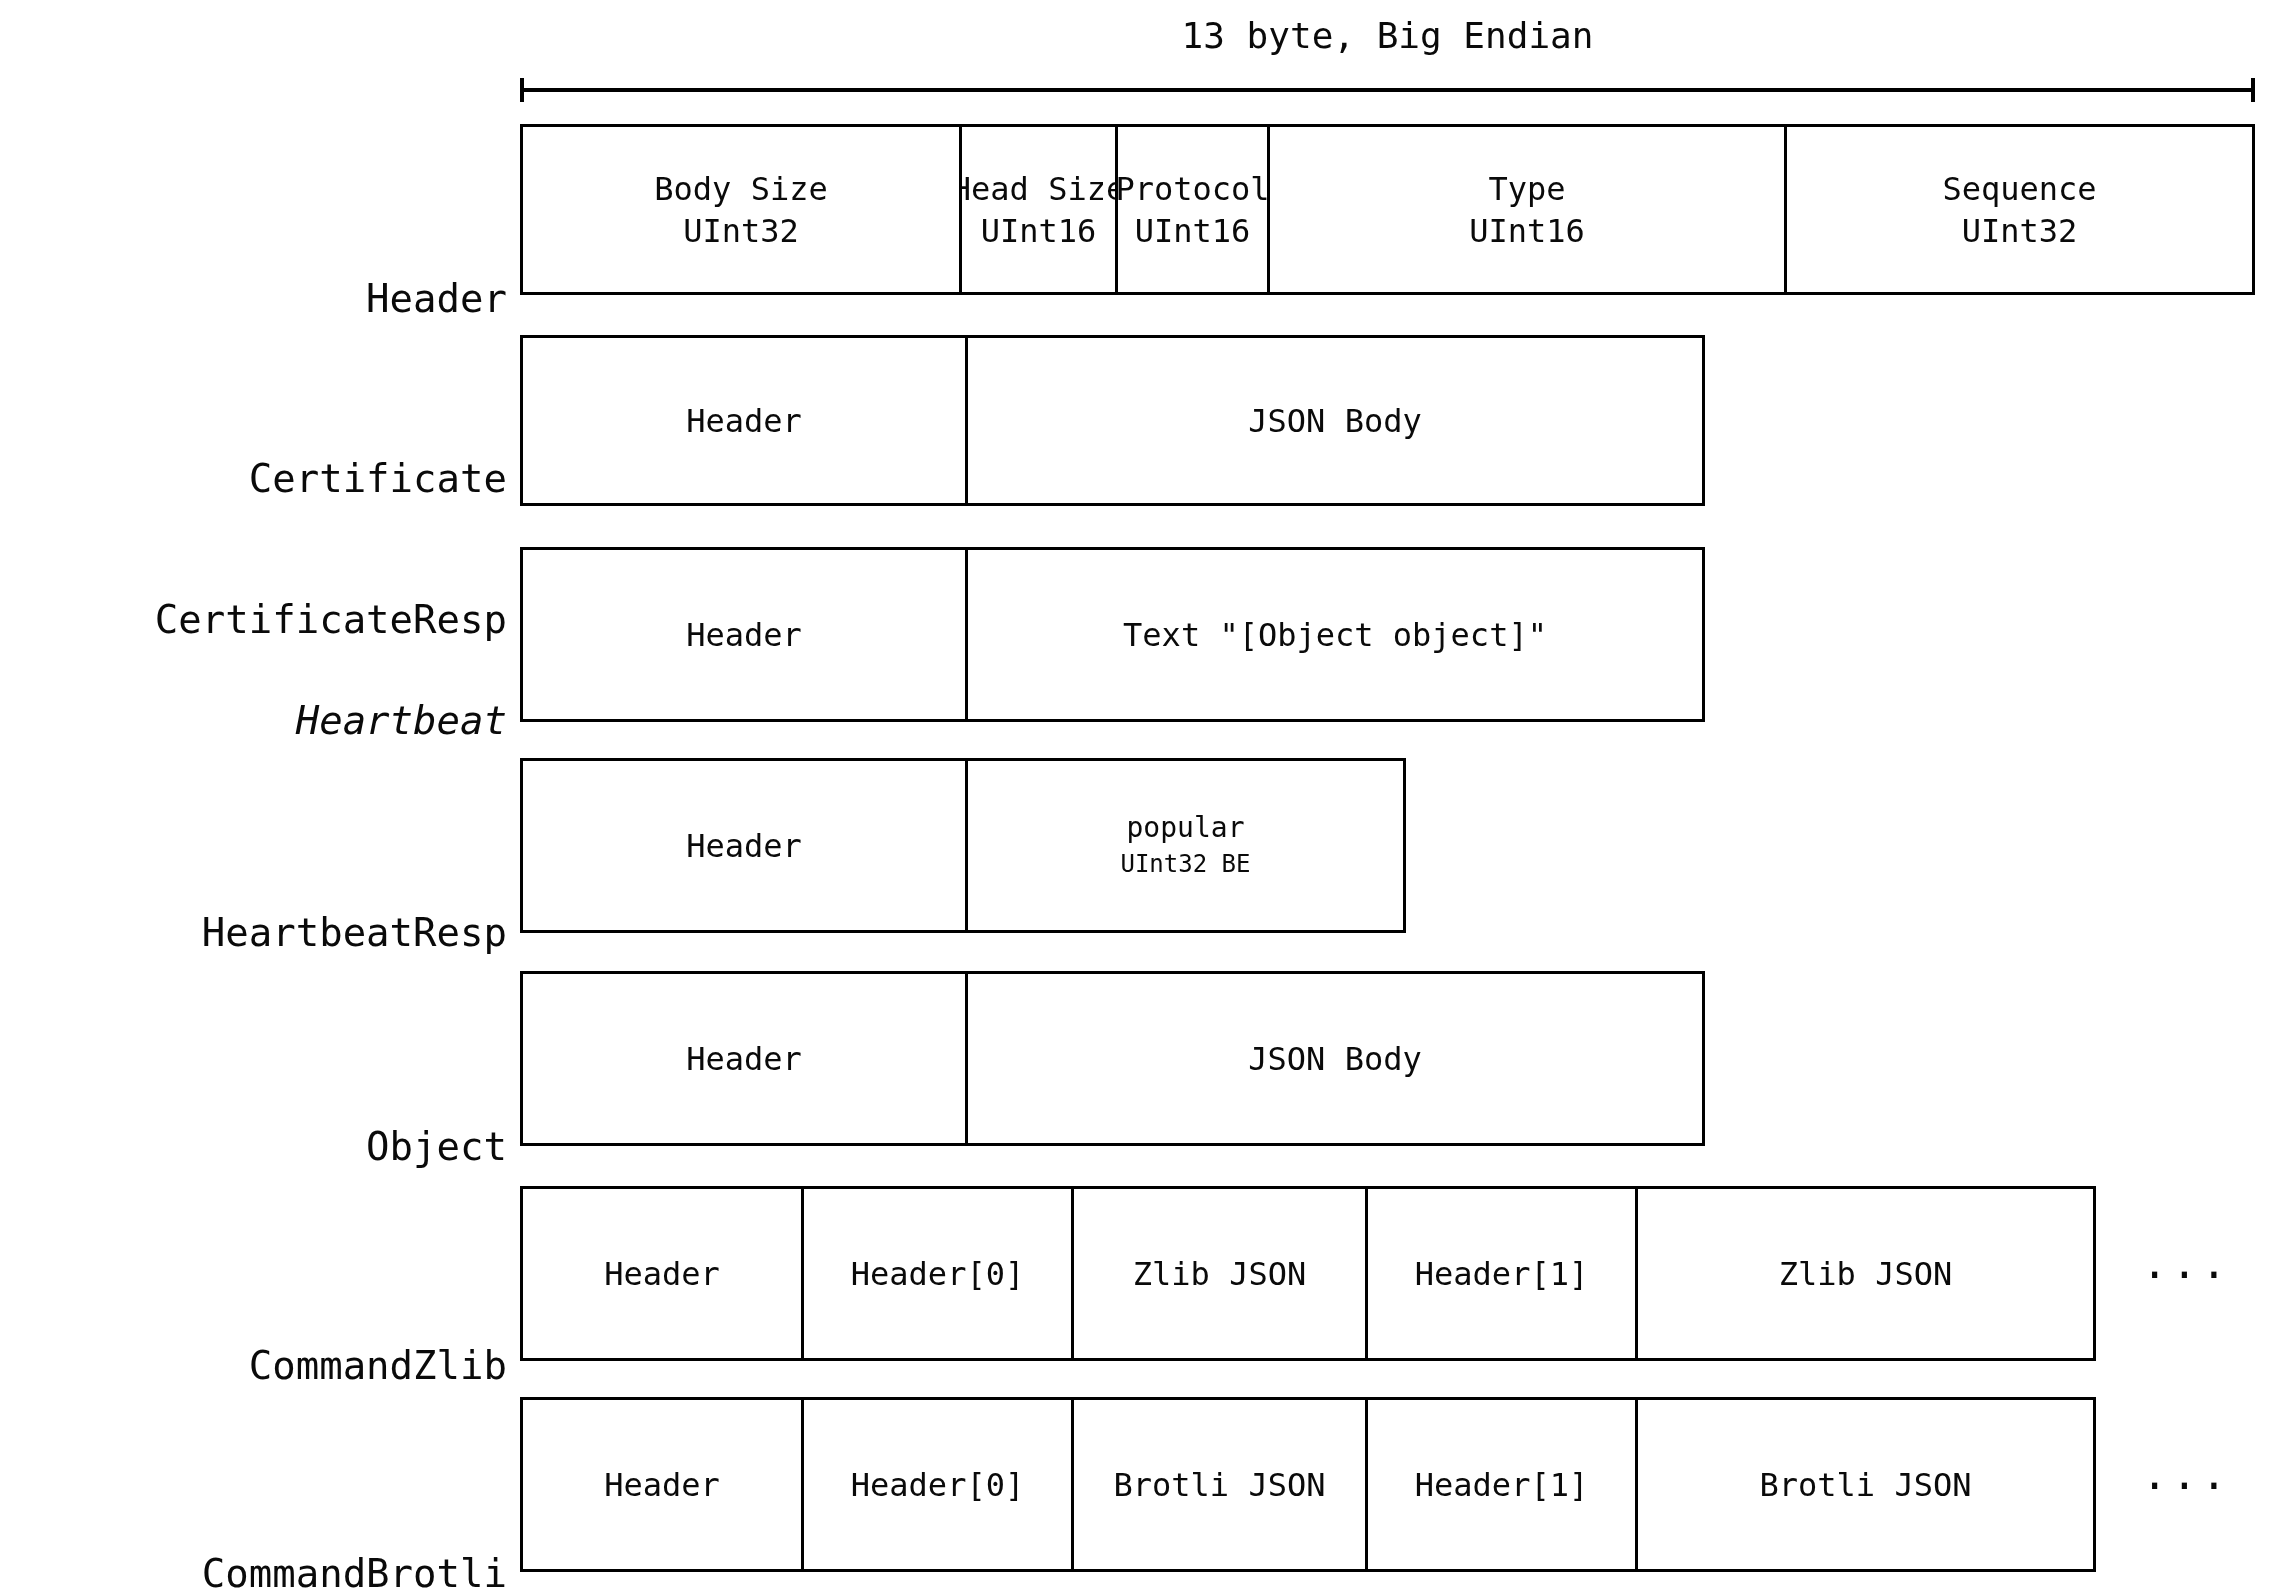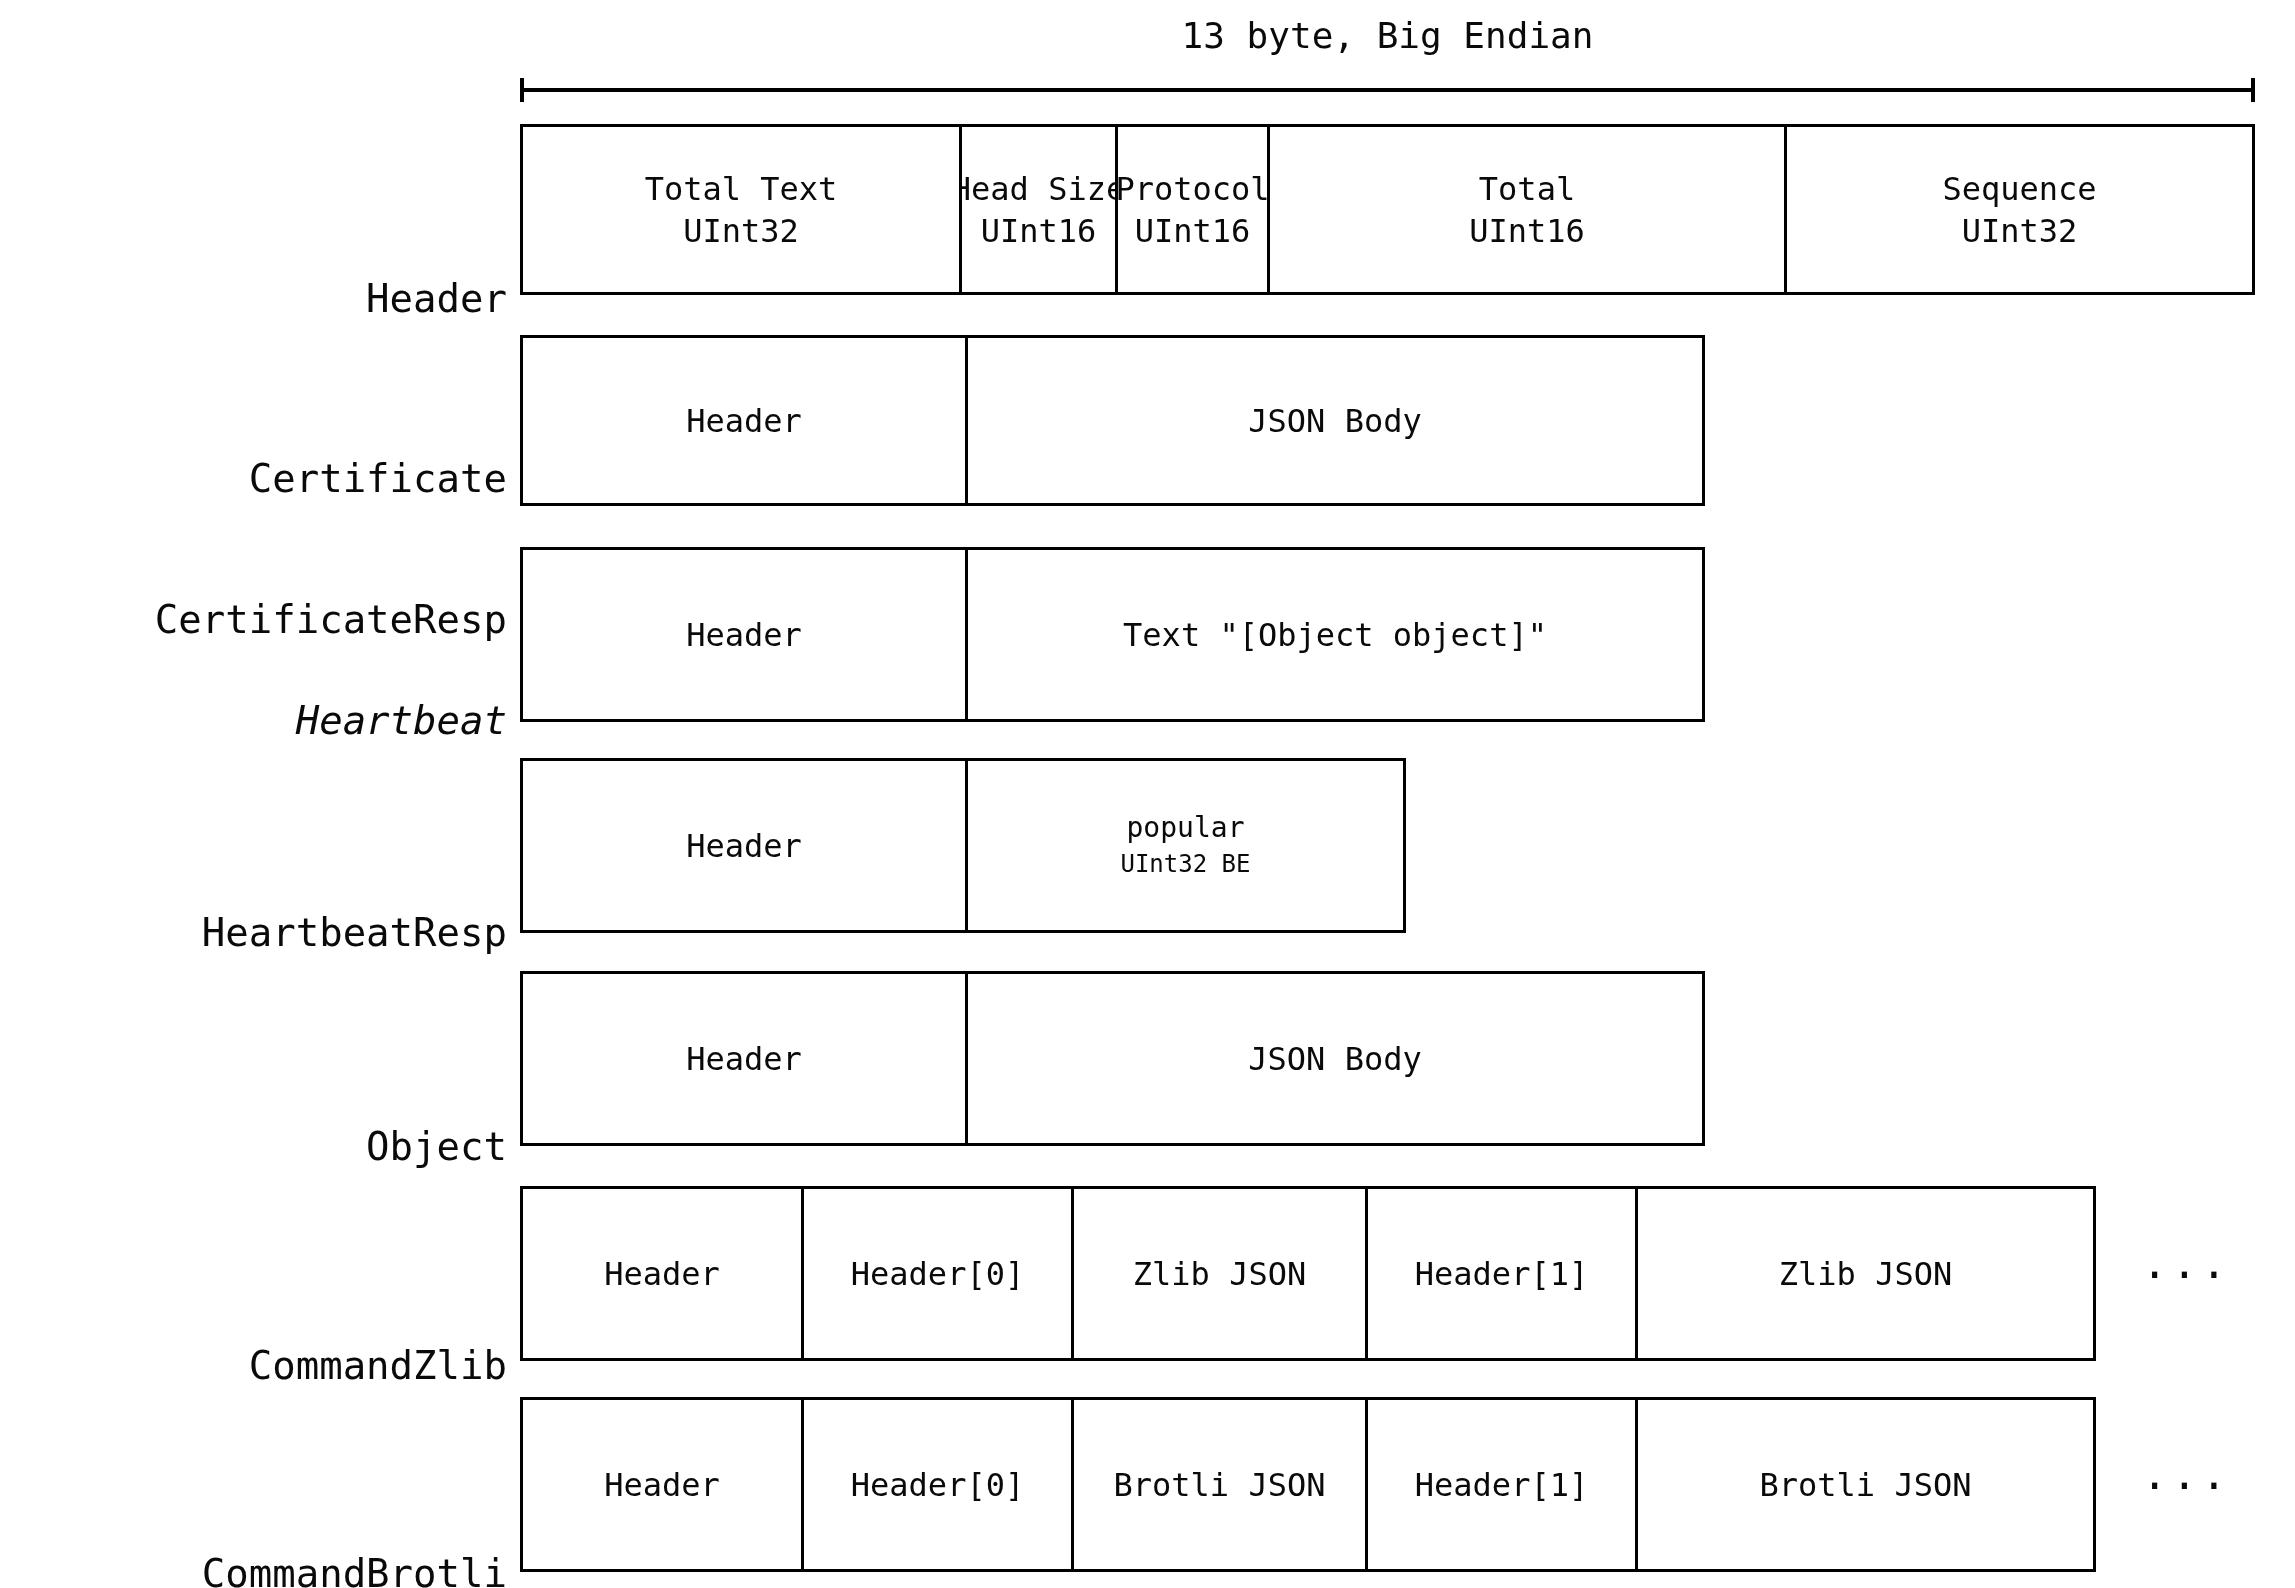--- a/index.html
+++ b/index.html
@@ -76,33 +76,33 @@
     <div class="tick l"></div>
     <div class="bar"></div>
     <div class="tick r"></div>
   </div>
 
   <div class="lbl" style="left:146px;top:181px;width:361px;">
     <div>Header</div>
   </div>
   <div class="row" style="left:520px;top:124px;width:1735px;height:171px;">
     <div class="cell" style="width:439px;">
-      <div>Total Text</div>
+      <div>Body Size</div>
       <div class="sub">UInt32</div>
     </div>
     <div class="cell" style="width:156px;">
       <div>Head Size</div>
       <div class="sub">UInt16</div>
     </div>
     <div class="cell" style="width:152px;">
       <div>Protocol</div>
       <div class="sub">UInt16</div>
     </div>
     <div class="cell" style="width:517px;">
-      <div>Total</div>
+      <div>Type</div>
       <div class="sub">UInt16</div>
     </div>
     <div class="cell" style="flex:1 1 auto;">
       <div>Sequence</div>
       <div class="sub">UInt32</div>
     </div>
   </div>
 
   <div class="lbl" style="left:73px;top:361px;width:434px;">
     <div>Certificate</div>

